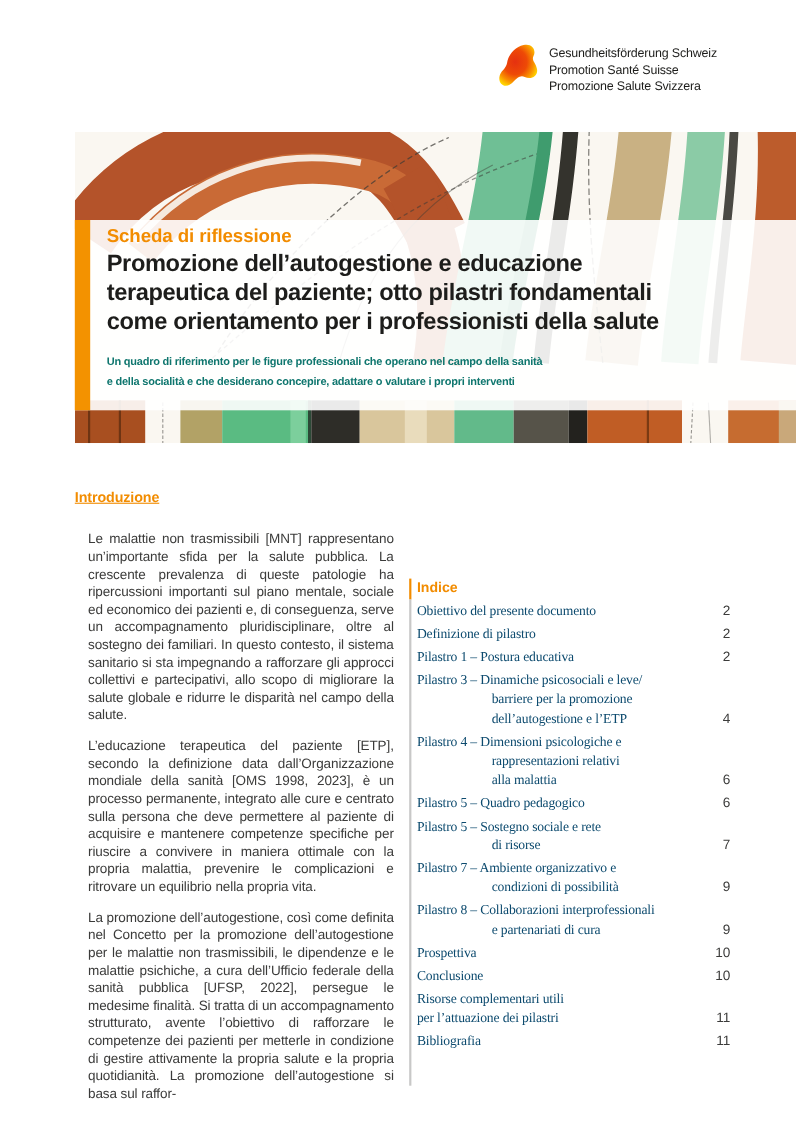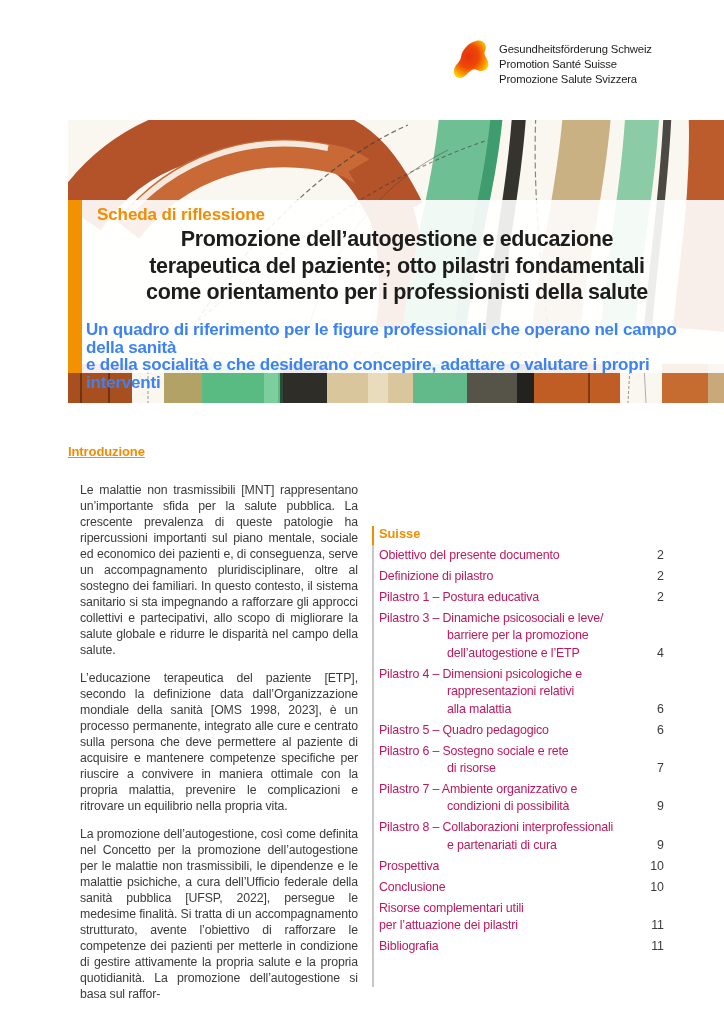--- a/index.html
+++ b/index.html
@@ -15,42 +15,42 @@
 
   
   .art{position:absolute;left:68px;top:120px;width:656px;height:283px;overflow:hidden;}
   .art svg{display:block;}
   .overlay{position:absolute;left:68px;top:200px;width:656px;height:173px;
            background:rgba(255,255,255,0.90);}
   .accent-bar{position:absolute;left:68px;top:200px;width:14px;height:173px;background:#F39200;}
   .kicker{position:absolute;left:97px;top:205px;font-size:17px;font-weight:bold;
           color:#F28C00;letter-spacing:-0.1px;}
   .title{position:absolute;left:97px;top:226px;width:600px;font-size:21.5px;font-weight:bold;
-         line-height:26.5px;color:#1d1d1b;white-space:pre-line;letter-spacing:-0.35px;text-align:center;}
-  .subtitle{position:absolute;left:86px;top:321px;width:600px;font-size:17px;font-weight:bold;
-            line-height:17.5px;color:#3b82f6;white-space:pre-line;letter-spacing:-0.2px;}
+         line-height:26.5px;color:#1d1d1b;white-space:pre-line;letter-spacing:-0.35px;}
+  .subtitle{position:absolute;left:97px;top:321px;width:600px;font-size:10px;font-weight:bold;
+            line-height:17.5px;color:#0f766e;white-space:pre-line;letter-spacing:-0.2px;}
 
   
   .intro-heading{position:absolute;left:68px;top:444px;font-size:13px;font-weight:bold;
                  color:#F28C00;letter-spacing:-0.1px;text-decoration:underline;}
   .body-col{position:absolute;left:68px;top:470px;width:302px;font-size:12.3px;
             line-height:16px;color:#3b3b3a;text-align:justify;letter-spacing:-0.1px;
             hyphens:auto;-webkit-hyphens:auto;}
   .body-col p{margin:12px;}
   .ital{}
 
   
   .toc{position:absolute;left:372px;top:520px;width:292px;}
   .toc-rule-orange{position:absolute;left:0;top:6px;width:2px;height:19px;background:#F28C00;}
   .toc-rule-gray{position:absolute;left:0;top:25px;width:2px;height:442px;background:#c8c8c7;}
   .toc-heading{margin-left:7px;padding-top:6px;font-size:12.8px;font-weight:bold;color:#F28C00;}
   .toc-list{margin-left:7px;margin-top:6px;}
   .toc-row{display:flex;align-items:flex-end;margin-bottom:3.6px;}
-  .toc-label{flex:1;font-size:12.4px;line-height:17.4px;color:#be185d;
-             white-space:pre-line;letter-spacing:-0.15px;}
+  .toc-label{flex:1;font-size:12.4px;line-height:17.4px;color:#0c4a6e;
+             white-space:pre-line;letter-spacing:-0.15px;font-family:Liberation Serif, serif;}
   .hang .toc-label{padding-left:68px;text-indent:-68px;}
   .toc-page{width:26px;text-align:right;font-size:12.4px;line-height:17.4px;color:#3b3b3a;}
 </style>
 </head>
 <body>
 
 <div class="page">
 
   <div class="logo-mark">
     <svg width="40" height="50" viewBox="0 0 40 50">
@@ -129,21 +129,21 @@
   <div class="intro-heading">Introduzione</div>
   <div class="body-col">
     <p>Le malattie non trasmissibili [MNT] rappresentano un’importante sfida per la salute pubblica. La crescente prevalenza di queste patologie ha ripercussioni importanti sul piano mentale, sociale ed economico dei pazienti e, di conseguenza, serve un accompagnamento pluridisciplinare, oltre al sostegno dei familiari. In questo contesto, il sistema sanitario si sta impegnando a rafforzare gli approcci collettivi e partecipativi, allo scopo di migliorare la salute globale e ridurre le disparità nel campo della salute.</p>
     <p>L’educazione terapeutica del paziente [ETP], secondo la definizione data dall’Organizzazione mondiale della sanità [OMS 1998, 2023], è un processo permanente, integrato alle cure e centrato sulla persona che deve permettere al paziente di acquisire e mantenere competenze specifiche per riuscire a convivere in maniera ottimale con la propria malattia, prevenire le complicazioni e ritrovare un equilibrio nella propria vita.</p>
     <p><span>La promozione dell’autogestione, così come definita nel </span><span class="ital">Concetto per la promozione dell’autogestione per le malattie non trasmissibili, le dipendenze e le malattie psichiche</span><span>, a cura dell’Ufficio federale della sanità pubblica [UFSP, 2022], persegue le medesime finalità. Si tratta di un accompagnamento strutturato, avente l’obiettivo di rafforzare le competenze dei pazienti per metterle in condizione di gestire attivamente la propria salute e la propria quotidianità. La promozione dell’autogestione si basa sul raffor-</span></p>
   </div>
 
   <div class="toc">
     <div class="toc-rule-orange"></div>
     <div class="toc-rule-gray"></div>
-    <div class="toc-heading">Suisse</div>
+    <div class="toc-heading">Indice</div>
     <div class="toc-list">
       <div class="toc-row">
         <div class="toc-label">Obiettivo del presente documento</div>
         <div class="toc-page">2</div>
       </div>
       <div class="toc-row">
         <div class="toc-label">Definizione di pilastro</div>
         <div class="toc-page">2</div>
       </div>
       <div class="toc-row">
@@ -160,21 +160,21 @@
         <div class="toc-label">Pilastro 4 – Dimensioni psicologiche e
 rappresentazioni relativi
 alla malattia</div>
         <div class="toc-page">6</div>
       </div>
       <div class="toc-row">
         <div class="toc-label">Pilastro 5 – Quadro pedagogico</div>
         <div class="toc-page">6</div>
       </div>
       <div class="toc-row hang">
-        <div class="toc-label">Pilastro 6 – Sostegno sociale e rete
+        <div class="toc-label">Pilastro 5 – Sostegno sociale e rete
 di risorse</div>
         <div class="toc-page">7</div>
       </div>
       <div class="toc-row hang">
         <div class="toc-label">Pilastro 7 – Ambiente organizzativo e
 condizioni di possibilità</div>
         <div class="toc-page">9</div>
       </div>
       <div class="toc-row hang">
         <div class="toc-label">Pilastro 8 – Collaborazioni interprofessionali

